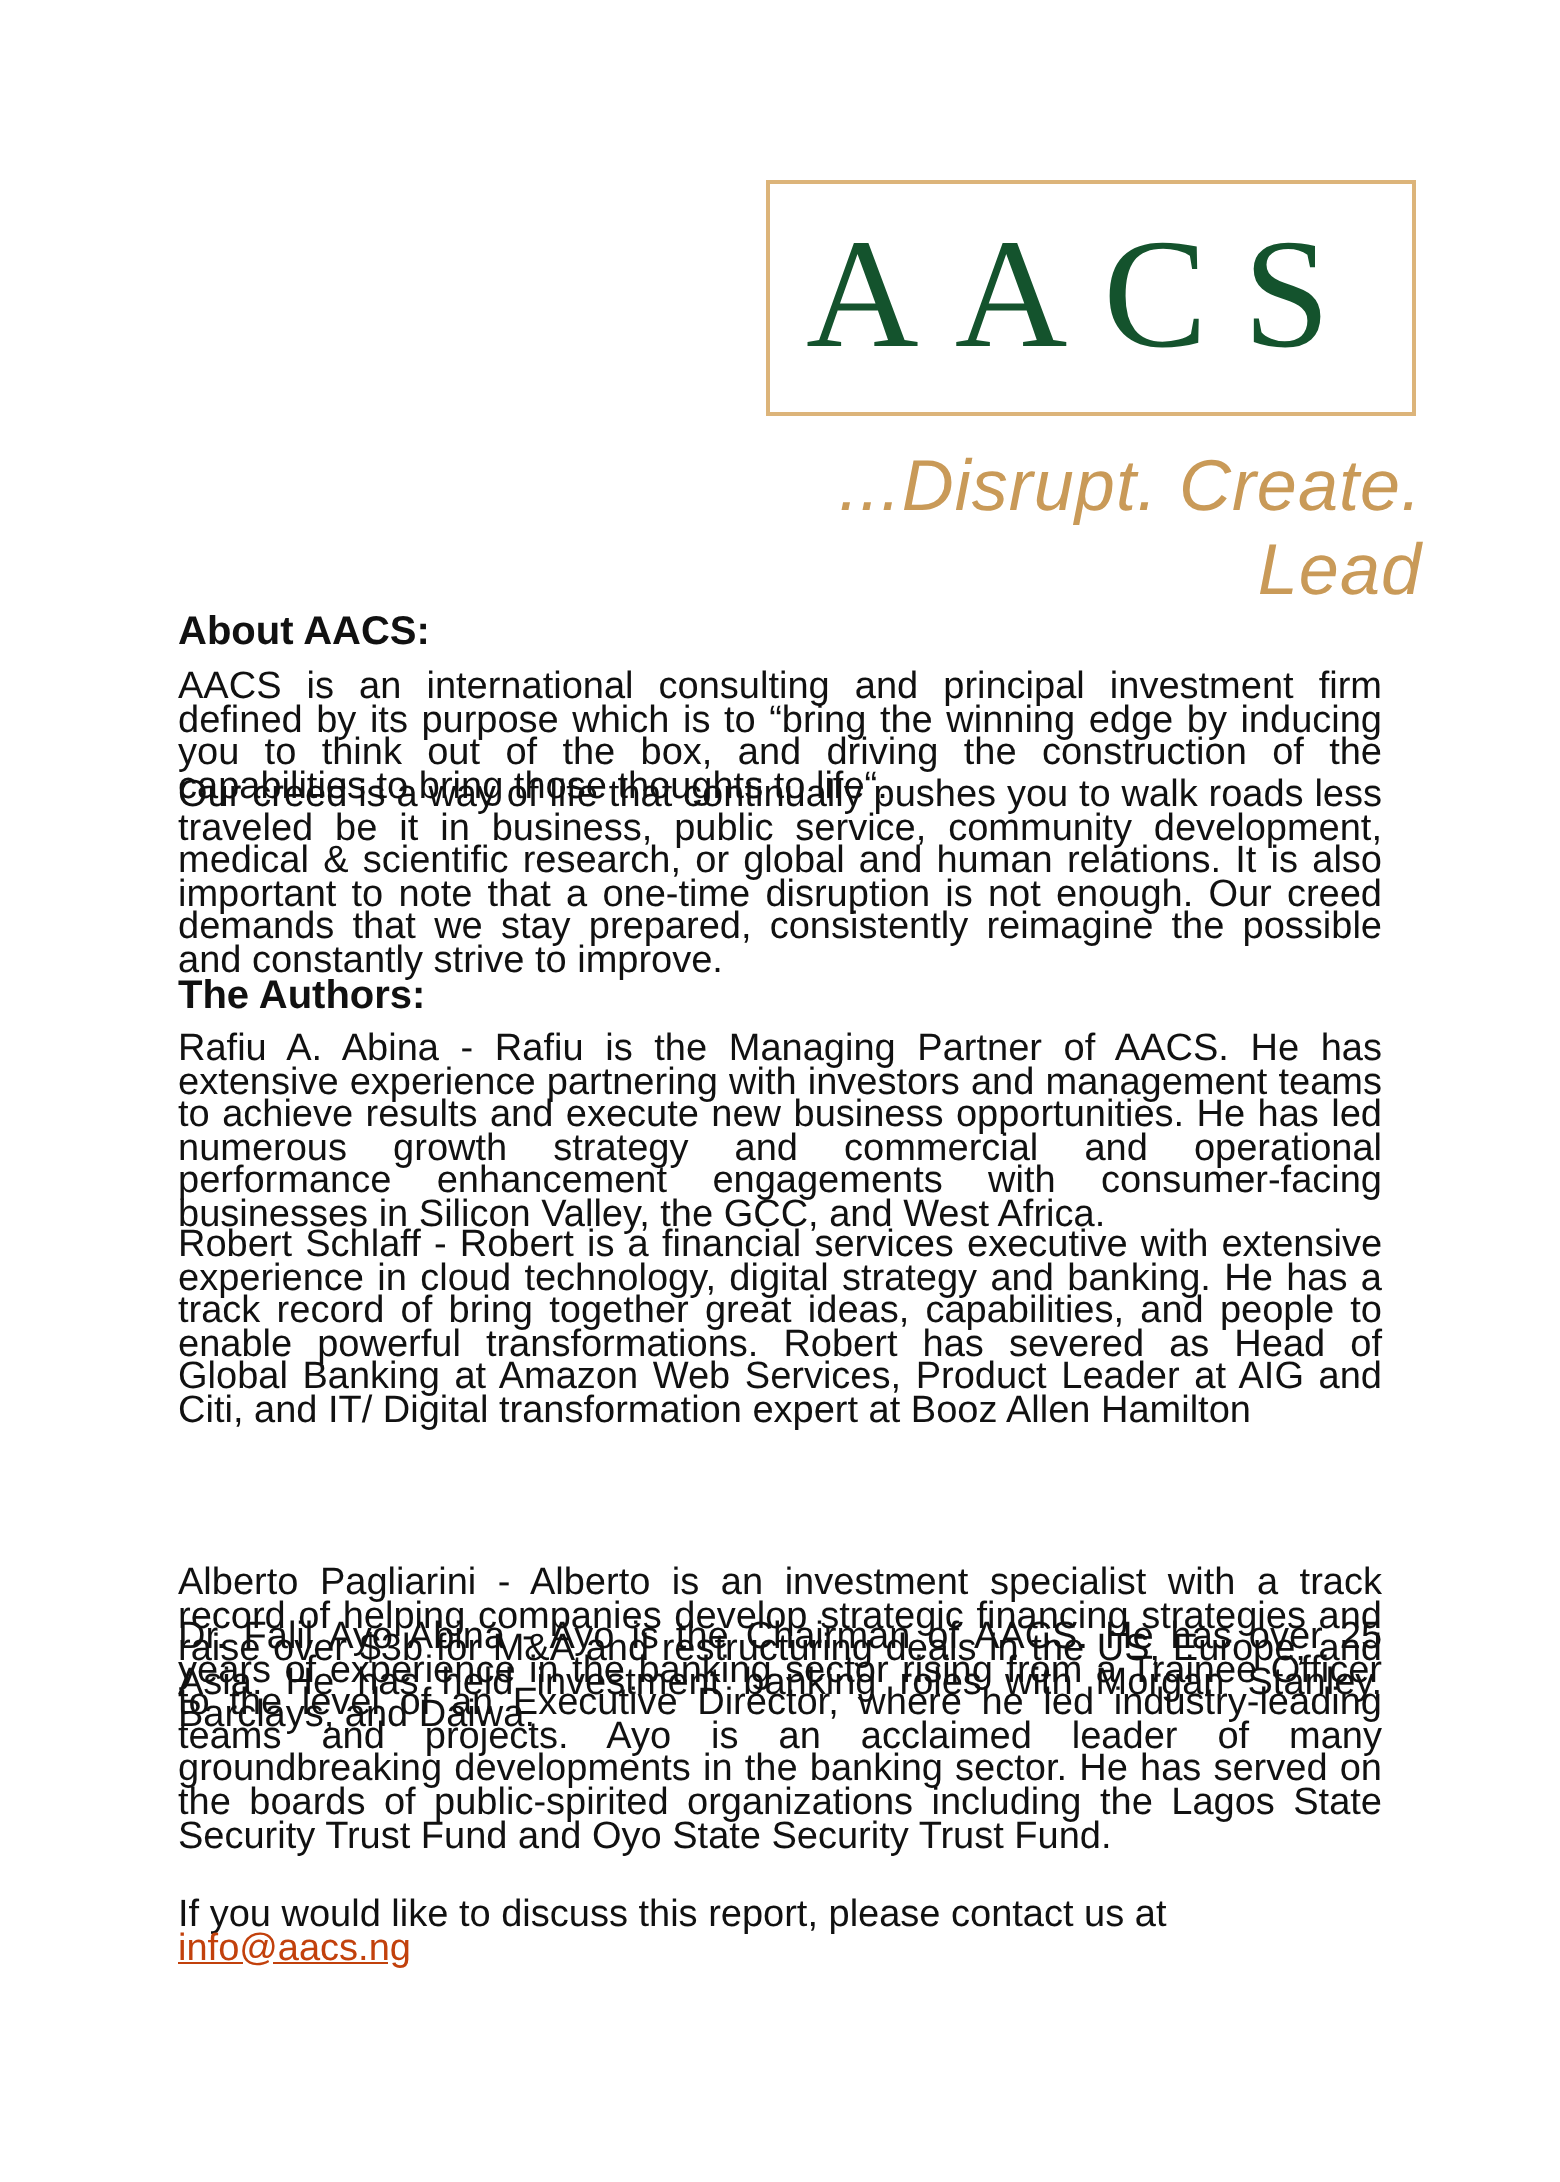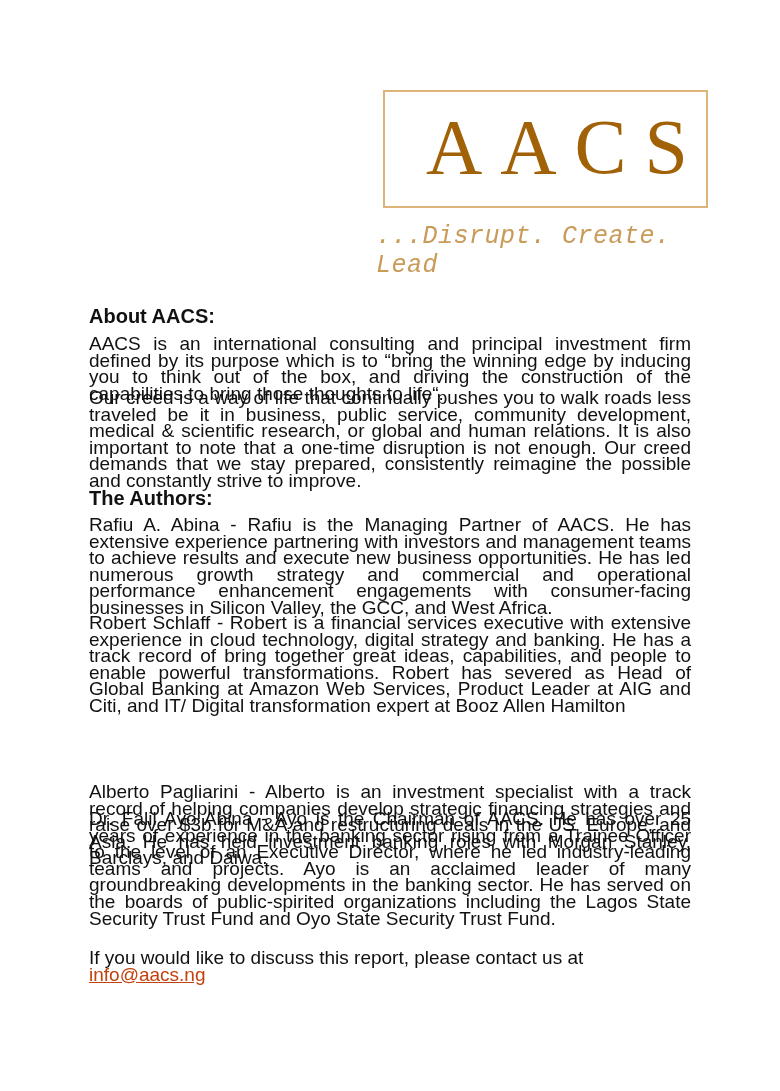--- a/index.html
+++ b/index.html
@@ -1,19 +1,19 @@
 <!DOCTYPE html>
 <html><head>
   <meta charset="utf-8">
   <style>
     html, body { margin: 0; padding: 0; background: #ffffff; }
     body { width: 780px; height: 1091px; position: relative; overflow: hidden; font-family: "Liberation Sans", sans-serif; color: #111; }
     .logo-box { position: absolute; left: 383px; top: 90px; width: 325px; height: 118px; border: 2px solid #dcb47a; box-sizing: border-box; }
-    .logo-letters { position: absolute; left: 0; right: 0; top: 16px; text-align: right; font-family: "Liberation Serif", serif; font-size: 78px; letter-spacing: 18px; color: #a16207; line-height: 1; padding-left: 18px; }
-    .tagline { position: absolute; left: 376px; top: 222px; width: 335px; font-family: Liberation Mono, monospace; font-style: italic; font-size: 25px; color: #c99a58; letter-spacing: 0.5px; }
+    .logo-letters { position: absolute; left: 0; right: 0; top: 16px; text-align: left; font-family: "Liberation Serif", serif; font-size: 78px; letter-spacing: 18px; color: #14532d; line-height: 1; padding-left: 18px; }
+    .tagline { position: absolute; left: 376px; top: 222px; width: 335px; text-align: right; font-family: Liberation Sans, sans-serif; font-style: italic; font-size: 36px; color: #c99a58; letter-spacing: 0.5px; }
     .content { position: absolute; left: 89px; top: 0; width: 602px; }
     h2 { margin: 0; font-size: 20px; font-weight: bold; position: absolute; left: 0; }
     p { margin: 0; font-size: 19px; line-height: 16.6px; text-align: justify; position: absolute; left: 0; width: 602px; }
     .name { font-weight: normal; }
     .contact { text-align: left; }
     .email { text-decoration: underline; color: #c2410c; }
   </style>
 </head>
 <body>
 

